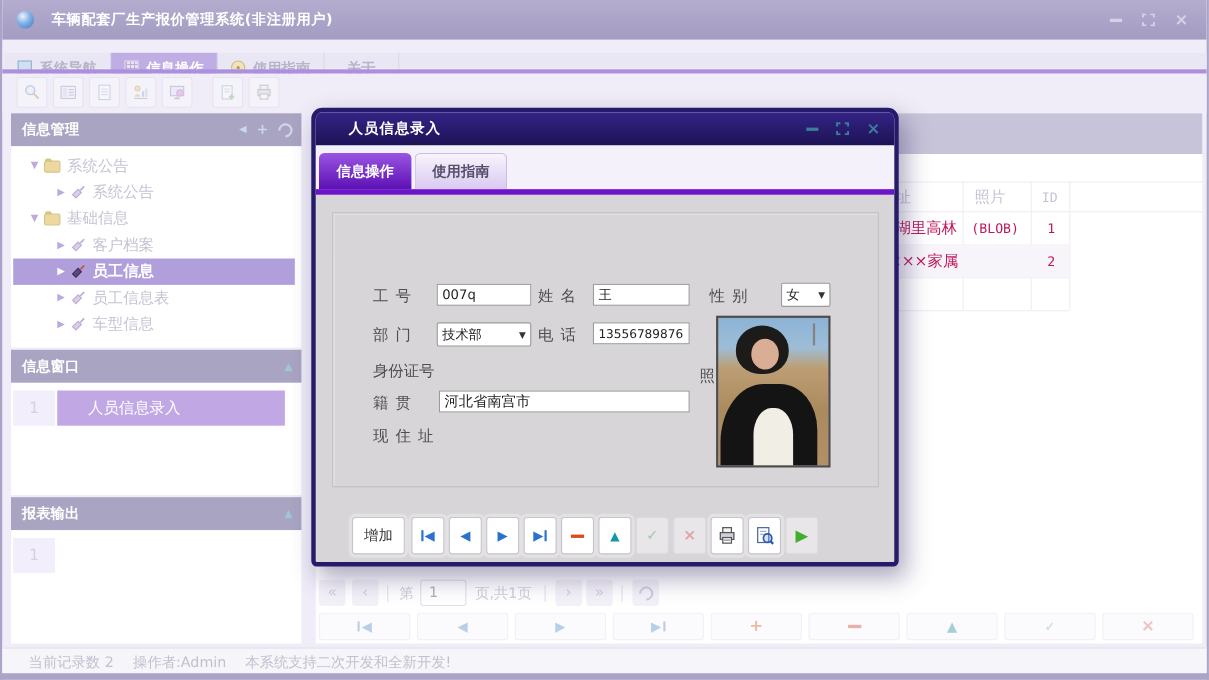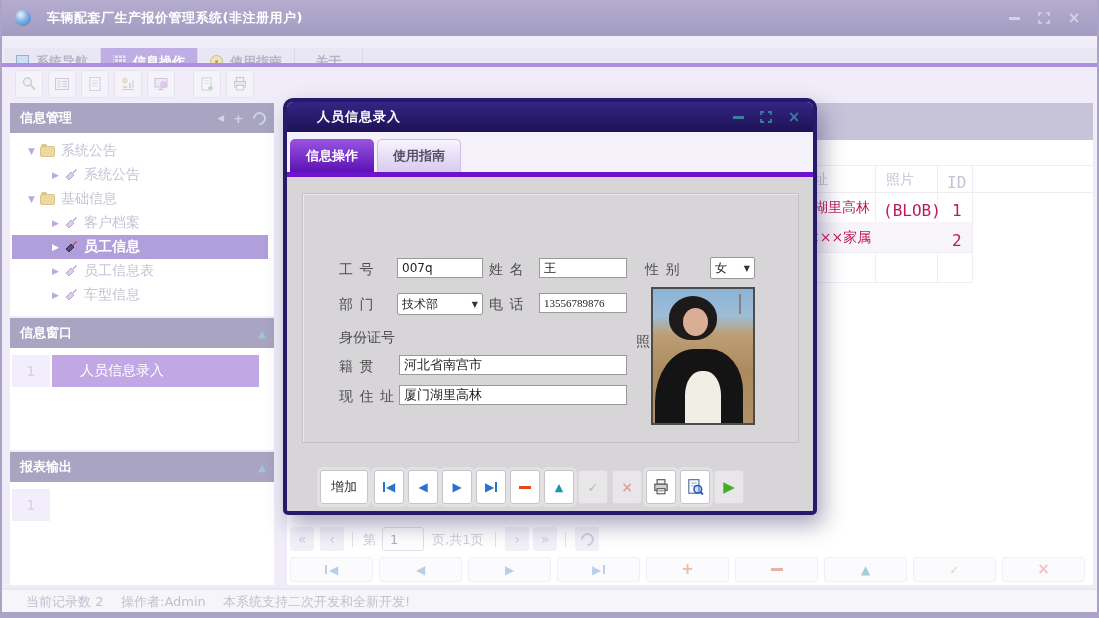--- a/index.html
+++ b/index.html
@@ -58,21 +58,21 @@
   .wi-num { width:38px; background:#f3eefb; color:#d6cfe6; font-size:14px; display:flex; align-items:center; justify-content:center; }
   .wi-label { width:207px; margin-left:2px; background:#c1a8e5; color:#fff; font-size:14px; display:flex; align-items:center; padding-left:28px; }
 
   
   .main-bg { left:285px; top:103px; width:806px; height:482px; background:#fff; }
   .main-band { left:285px; top:103px; width:806px; height:37px; background:#c7c4da; }
   .gridline-h { position:absolute; height:1px; background:#efedf4; }
   .gridline-v { position:absolute; width:1px; background:#efedf4; }
   .gtext { position:absolute; font-size:14px; color:#be185d; }
   .gtext.hdr { color:#c6c3d6; }
-  .gtext.mono { font-family:"DejaVu Sans Mono",monospace; font-size:16px; }
+  .gtext.mono { font-family:"DejaVu Sans Mono",monospace; font-size:12px; }
 
   
   .pgbtn { position:absolute; top:527px; width:24px; height:24px; background:#f3f1f8; border-radius:3px;
     color:#cfccdf; font-size:14px; display:flex; align-items:center; justify-content:center; }
   .pgtext { position:absolute; top:531px; font-size:13px; color:#cfccdf; }
   .pgsep { position:absolute; top:532px; width:1px; height:15px; background:#e4e1ee; }
   .pginput { position:absolute; top:527px; width:42px; height:24px; background:#fff; border:1px solid #e2dfec;
     border-radius:3px; font-size:13px; color:#b0adc0; padding-left:7px; font-family:inherit; }
   .ico-refresh { width:13px; height:13px; border:2px solid #cfccdf; border-radius:50%; border-left-color:transparent; transform:rotate(-45deg); }
 
@@ -439,29 +439,28 @@
         <span class="val">女</span>
           <span class="dd">▼</span>
       </div>
 
       <div class="flabel" style="left:52px; top:119px">部 门</div>
       <div class="fselect" style="left:110px; top:116px; width:86px">
         <span class="val">技术部</span>
           <span class="dd">▼</span>
       </div>
       <div class="flabel" style="left:202px; top:119px">电 话</div>
-      <input class="finput" style="left: 252px; top: 116px; width: 88px; font-size: 11px; font-family: Liberation Serif, serif;" value="13556789876">
+      <input class="finput" style="left: 252px; top: 116px; width: 88px; font-size: 11px;" value="13556789876">
 
       <div class="flabel" style="left:52px; top:152px; letter-spacing:0">身份证号</div>
 
       <div class="flabel" style="left:52px; top:181px">籍 贯</div>
       <input class="finput" style="left: 112px; top: 178px; width: 228px; font-size: 13px;" value="河北省南宫市">
 
       <div class="flabel" style="left:52px; top:211px">现 住 址</div>
-      <input class="finput" style="left: 112px; top: 208px; width: 228px; font-size: 13px;" value="厦门湖里高林">
 
       <div class="flabel" style="left:349px; top:156px">照</div>
       <div class="photo-frame">
         <div class="pf-tower"></div>
         <div class="pf-jacket"></div>
         <div class="pf-shirt"></div>
         <div class="pf-hair"></div>
         <div class="pf-face"></div>
       </div>
 

